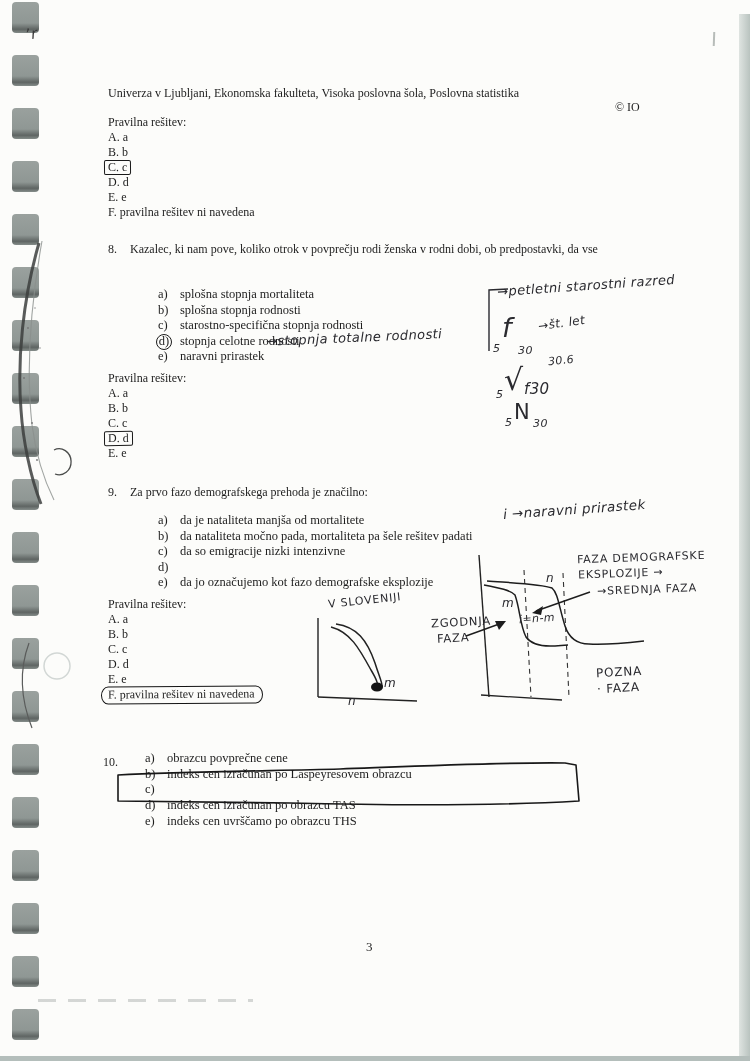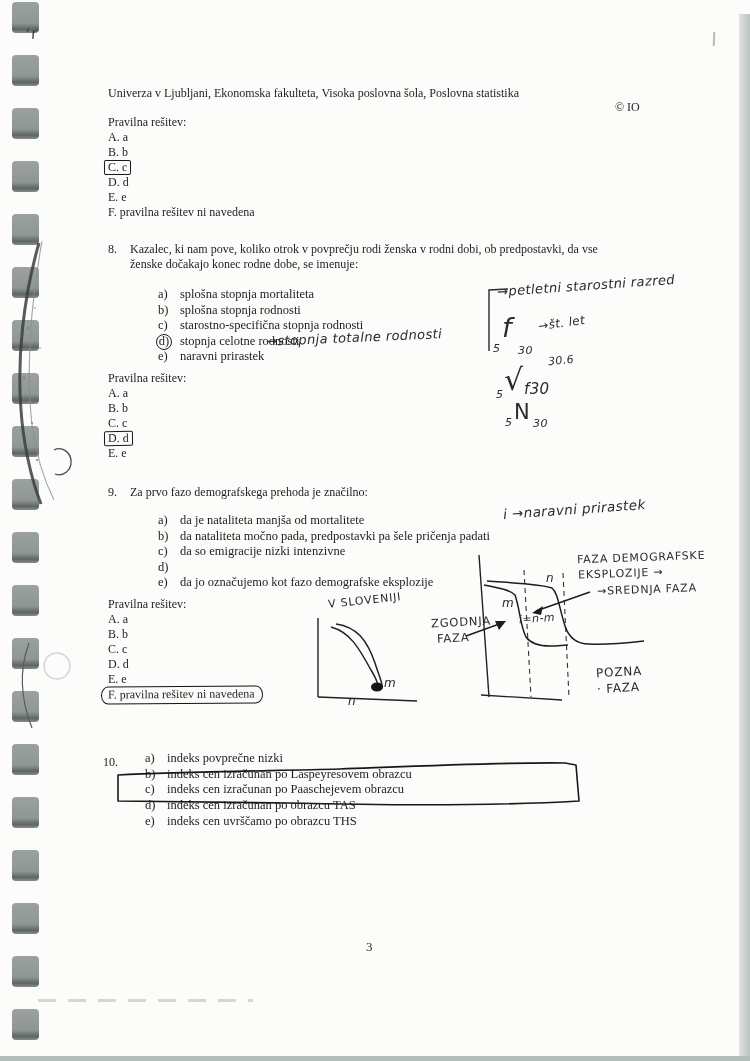--- a/index.html
+++ b/index.html
@@ -98,23 +98,20 @@
     <div>D. d</div>
     <div>E. e</div>
     <div>F. pravilna rešitev ni navedena</div>
   </div>
 
   <div class="print" style="left:108px;top:242px;">
     <div class="qline">
         <span class="qnum">8.</span>
       <span>Kazalec, ki nam pove, koliko otrok v povprečju rodi ženska v rodni dobi, ob predpostavki, da vse</span>
       </div>
-    <div class="qline indent">
-        <span>ženske dočakajo konec rodne dobe, se imenuje:</span>
-      </div>
   </div>
   <div class="opts" style="left:158px;top:287px;line-height:15.5px;">
     <div class="opt">
         <span class="l">a)</span>
         <span>splošna stopnja mortaliteta</span>
       </div>
     <div class="opt">
         <span class="l">b)</span>
         <span>splošna stopnja rodnosti</span>
       </div>
@@ -164,21 +161,21 @@
       <span>Za prvo fazo demografskega prehoda je značilno:</span>
       </div>
   </div>
   <div class="opts" style="left:158px;top:513px;line-height:15.5px;">
     <div class="opt">
         <span class="l">a)</span>
         <span>da je nataliteta manjša od mortalitete</span>
       </div>
     <div class="opt">
         <span class="l">b)</span>
-        <span>da nataliteta močno pada, predpostavki pa šele pričenja padati</span>
+        <span>da nataliteta močno pada, mortaliteta pa šele rešitev padati</span>
       </div>
     <div class="opt">
         <span class="l">c)</span>
         <span>da so emigracije nizki intenzivne</span>
       </div>
     <div class="opt">
         <span class="l">d)</span>
       </div>
     <div class="opt">
         <span class="l">e)</span>
@@ -232,29 +229,28 @@
   <span class="hw hw-caps" style="left:597px;top:681px;font-size:12px;transform:rotate(-3deg);">· FAZA</span>
 
   <div class="print" style="left:103px;top:731px;margin-top:24px;">
     <div class="qline">
         <span class="qnum qnum10">10.</span>
       </div>
   </div>
   <div class="opts" style="left:145px;top:751px;line-height:15.7px;">
     <div class="opt">
         <span class="l">a)</span>
-        <span>indeks povprečne nizki</span>
+        <span>obrazcu povprečne cene</span>
       </div>
     <div class="opt">
         <span class="l">b)</span>
         <span>indeks cen izračunan po Laspeyresovem obrazcu</span>
       </div>
     <div class="opt">
         <span class="l">c)</span>
-        <span>indeks cen izračunan po Paaschejevem obrazcu</span>
       </div>
     <div class="opt">
         <span class="l">d)</span>
         <span>indeks cen izračunan po obrazcu TAS</span>
       </div>
     <div class="opt">
         <span class="l">e)</span>
         <span>indeks cen uvrščamo po obrazcu THS</span>
       </div>
   </div>

